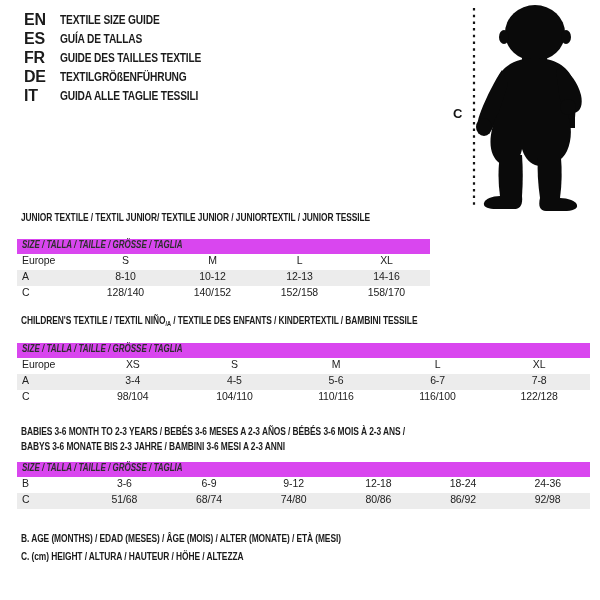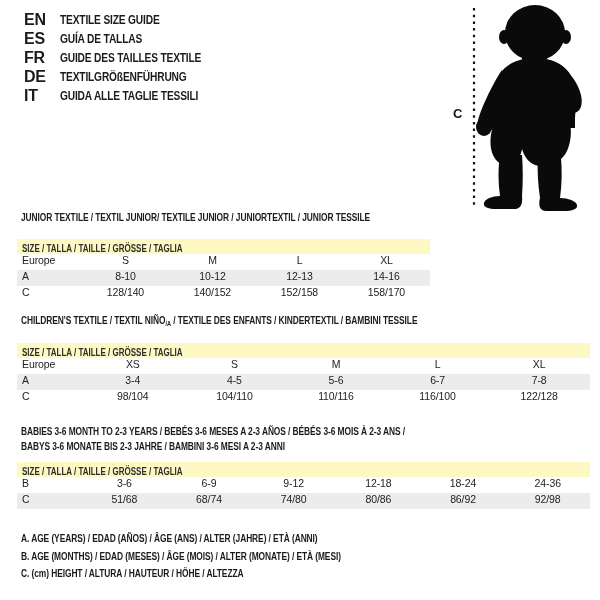--- a/index.html
+++ b/index.html
@@ -33,22 +33,22 @@
   #title-children { top: 313px; }
   #title-babies   { top: 424px; }
   .sub { font-size: 7px; vertical-align: -2px; }
 
   .size-table { position: absolute; left: 17px; }
   #table-junior   { top: 239px; width: 413px; }
   #table-children { top: 343px; width: 573px; }
   #table-babies   { top: 462px; width: 573px; }
 
   .tbar {
-    height: 15px; background: #fef9c3; display: flex; align-items: flex-end;
-    padding-left: 5px; box-sizing: border-box;
+    height: 15px; background: #d946ef; display: flex; align-items: flex-start;
+    padding-left: 5px; box-sizing: border-box; font-style: italic;
   }
   .tbar-label { font-size: 10px; font-weight: 600; color: #2e2e2e; }
 
   .trow { display: flex; height: 16px; }
   .trow.shaded { background: #ececec; }
   .tcell { flex: 1; text-align: center; font-size: 10.5px; color: #222; letter-spacing: -0.1px; }
   .tcell.rowlabel { flex: 0 0 65px; text-align: left; padding-left: 5px; box-sizing: border-box; }
 
   
   .footnotes { position: absolute; left: 21px; top: 530px; }
@@ -194,18 +194,17 @@
           <div class="tcell">68/74</div>
           <div class="tcell">74/80</div>
           <div class="tcell">80/86</div>
           <div class="tcell">86/92</div>
           <div class="tcell">92/98</div>
         </div>
       </div>
   </div>
 
   <div class="footnotes">
-    <div class="fnote"><span class="cond">A. AGE (YEARS) / EDAD (AÑOS) / ÂGE (ANS) / ALTER (JAHRE) / ETÀ (ANNI)</span></div>
     <div class="fnote"><span class="cond">B. AGE (MONTHS) / EDAD (MESES) / ÂGE (MOIS) / ALTER (MONATE) / ETÀ (MESI)</span></div>
     <div class="fnote"><span class="cond">C. (cm) HEIGHT / ALTURA / HAUTEUR / HÖHE / ALTEZZA</span></div>
   </div>
 
 </div>
 
 </body></html>

